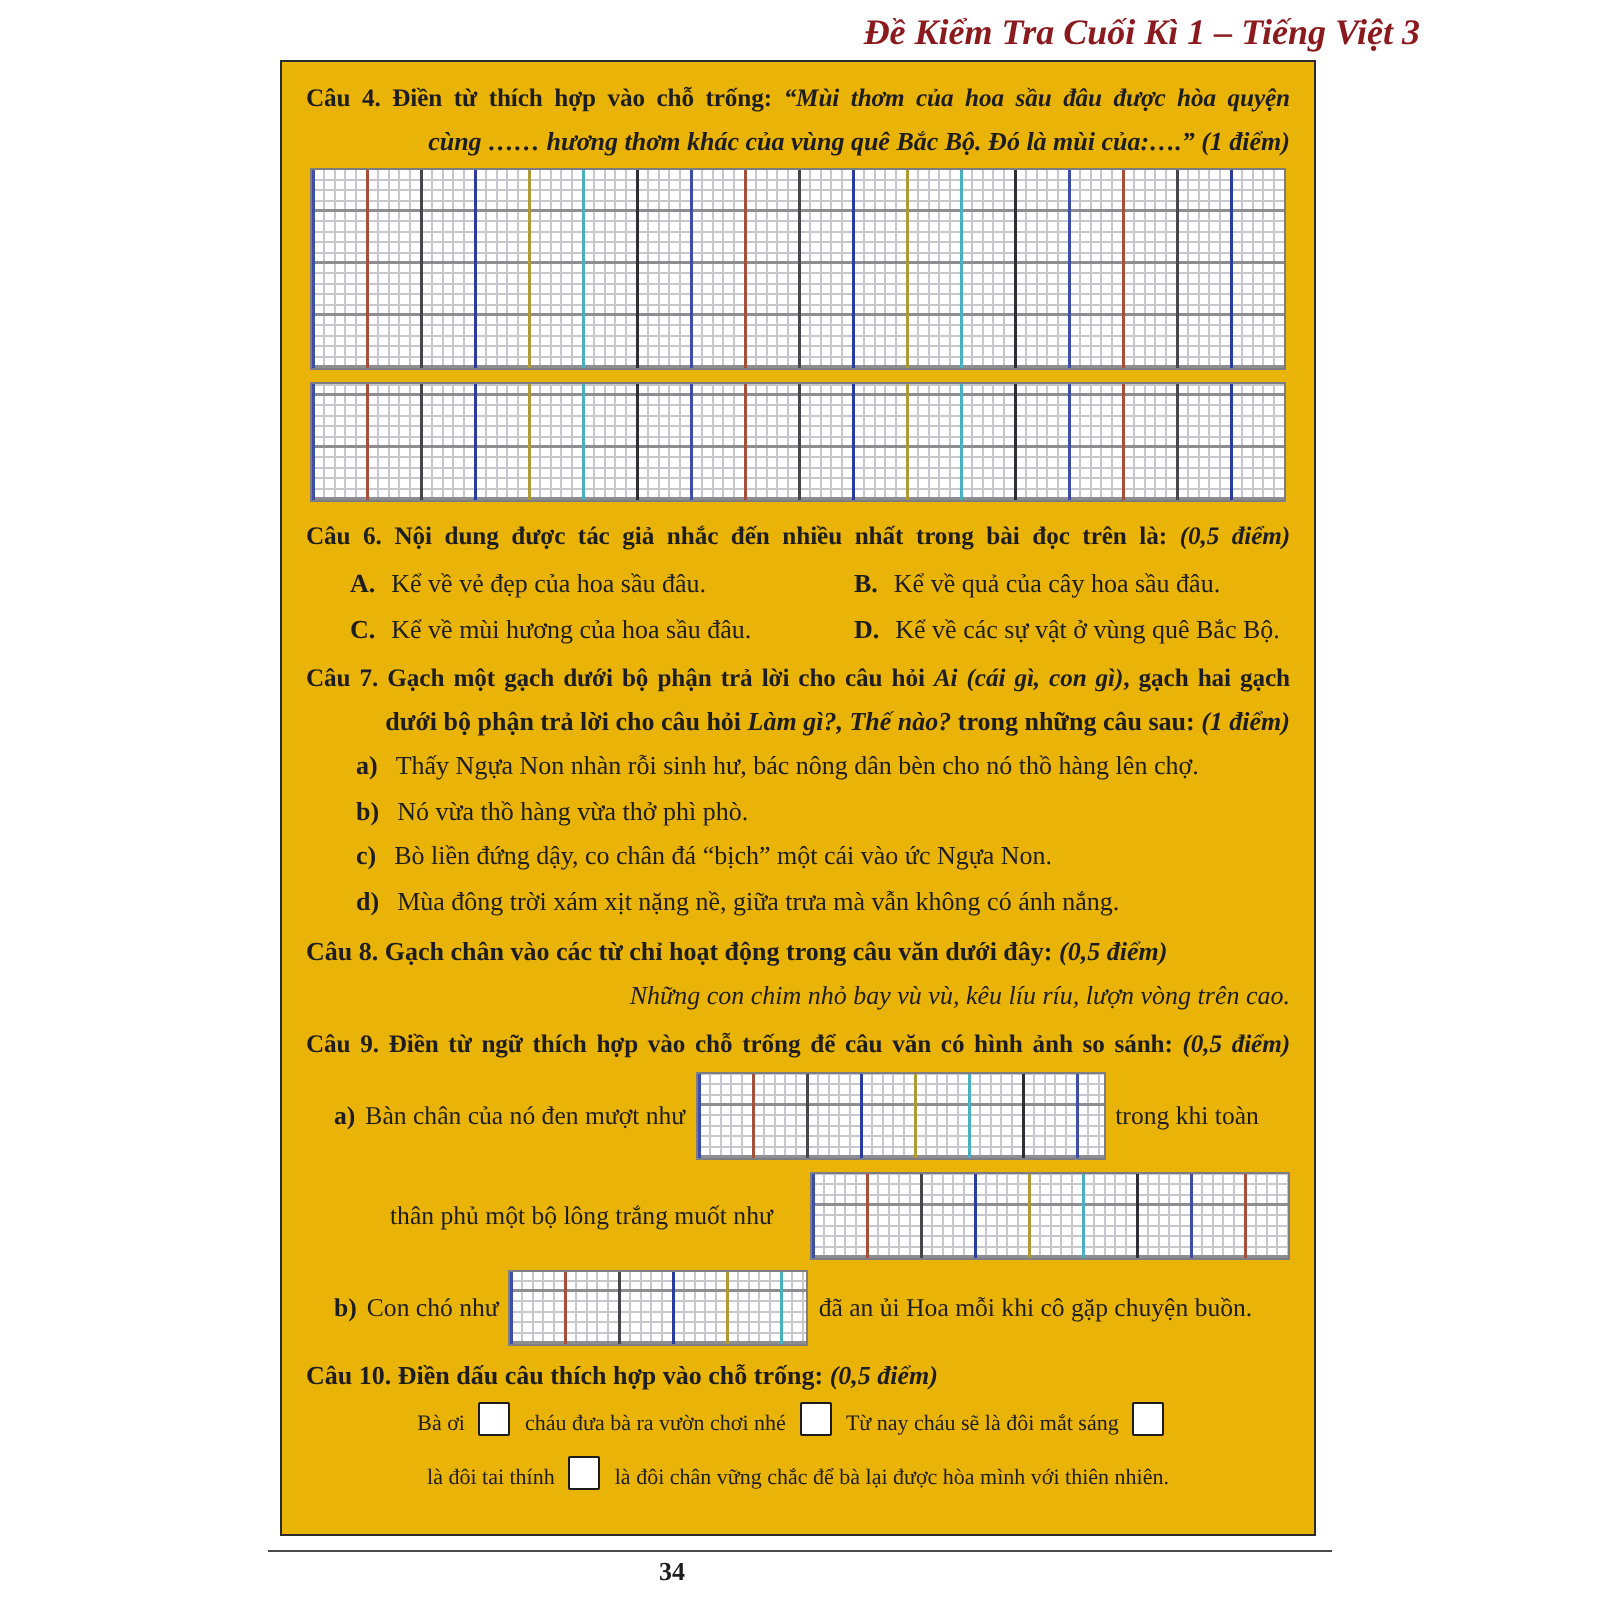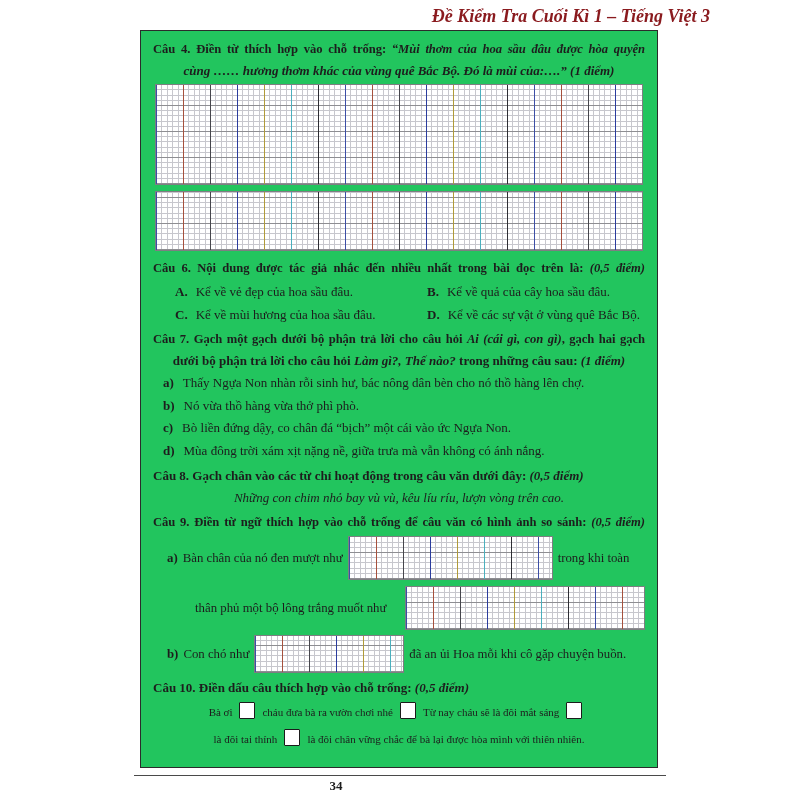--- a/index.html
+++ b/index.html
@@ -21,34 +21,34 @@
   }
 
   
   .content-box{
     position:absolute;left:140px;top:30px;
     width:518px;height:738px;
     border:1.6px solid #2b2b2b;
     box-sizing:border-box;
     padding:7px 12px 0 12px;
     overflow:hidden;
-    background:#22c55e;
+    background:#eab308;
   }
 
   p,div{margin:0;}
   .qline{font-size:13px;line-height:22px;}
   .bold{font-weight:bold;}
   .bi{font-weight:bold;font-style:italic;}
   .it{font-style:italic;}
   .fitline{
     font-size:12.6px;letter-spacing:-0.05px;
     white-space:nowrap;
     text-align:justify;text-align-last:justify;
   }
-  .centerline{text-align:center;}
+  .centerline{text-align:right;}
 
   
   .ogrid{
     background-color:#fff;
     border:1px solid #7e7e82;
     box-sizing:border-box;
     background-image:
       repeating-linear-gradient(90deg,
         #3c4ea6 0px,#3c4ea6 1.4px,transparent 1.4px,transparent 27px,
         #a6503c 27px,#a6503c 28.4px,transparent 28.4px,transparent 54px,
@@ -67,21 +67,21 @@
 
   
   .options{
     margin:1px 0 2px 22px;
     display:grid;grid-template-columns:252px 1fr;
     font-size:13px;line-height:23px;
   }
   .opt .okey{font-weight:bold;margin-right:8px;}
 
   
-  .items{margin-left:10px;}
+  .items{margin-left:25px;}
   .item{font-size:13px;line-height:22.5px;}
   .item .ikey{font-weight:bold;margin-right:9px;}
 
   
   .q9row{
     display:flex;align-items:center;
     font-size:12.8px;line-height:20px;
     margin-left:14px;
   }
   .q9row .ikey{font-weight:bold;margin-right:5px;}

